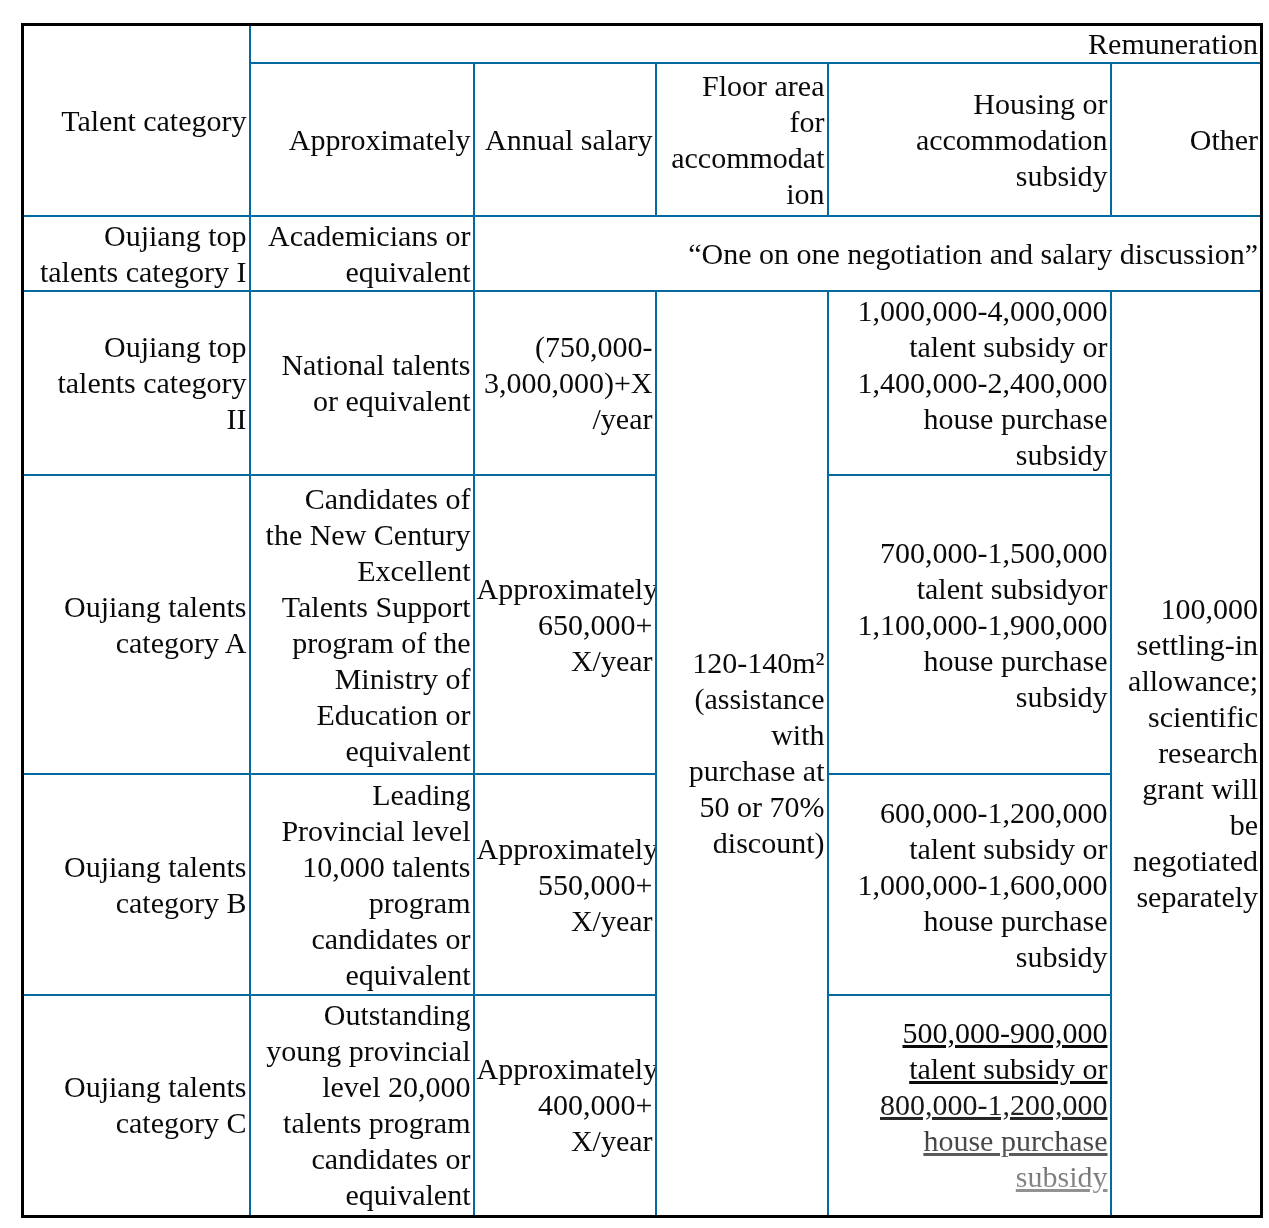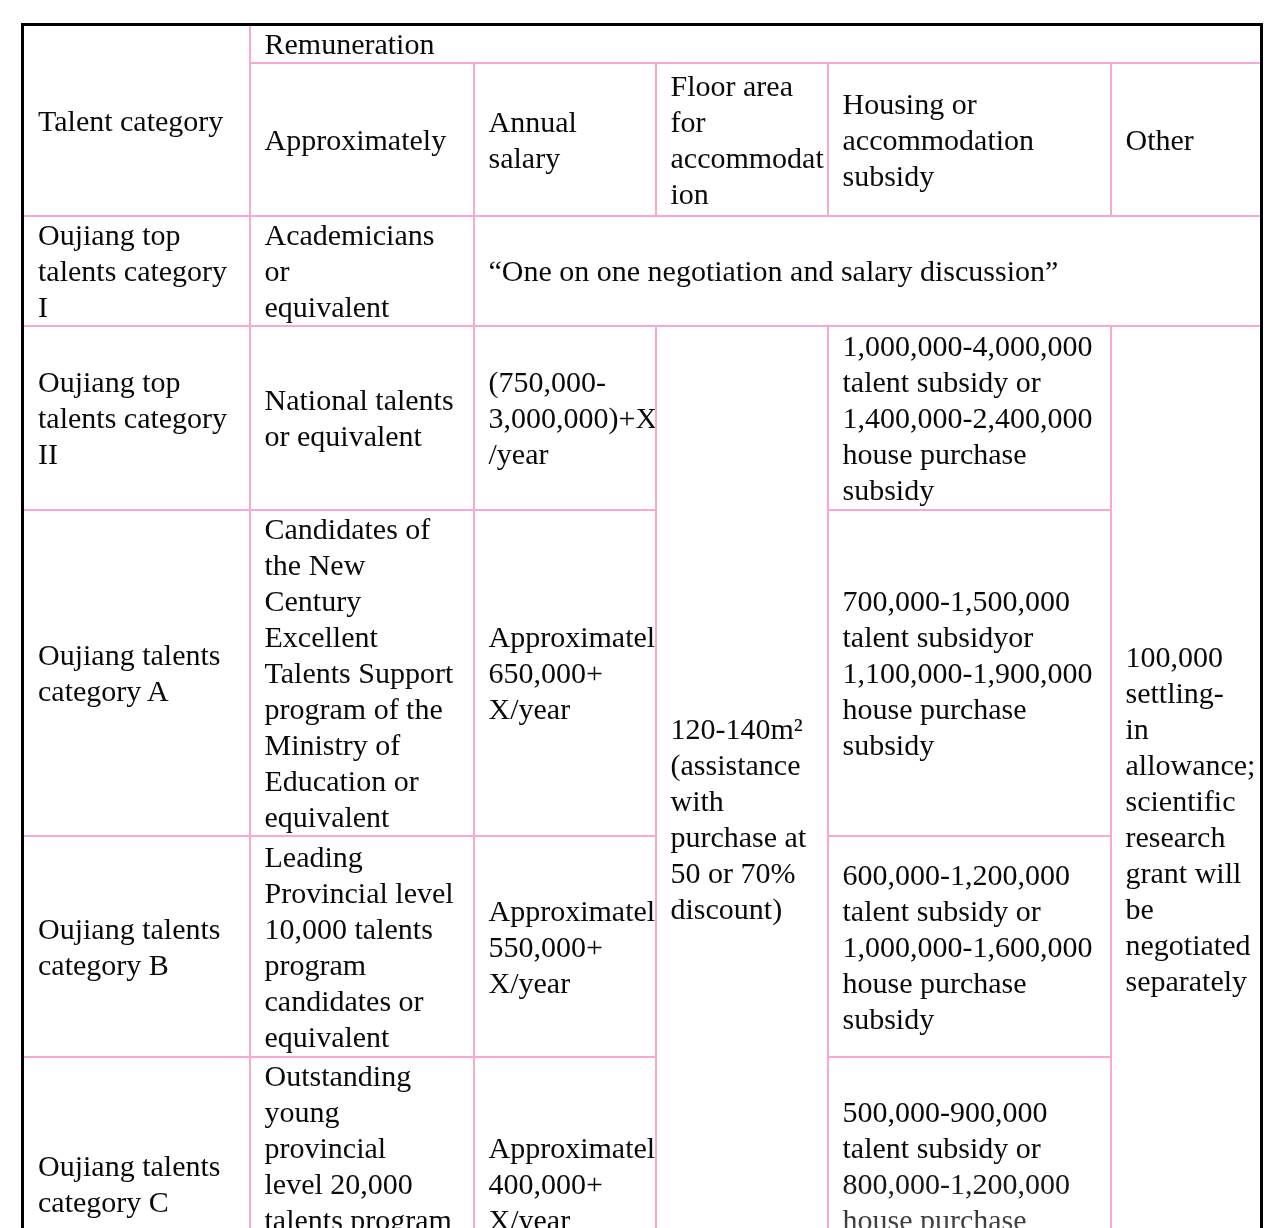--- a/index.html
+++ b/index.html
@@ -21,41 +21,42 @@
     overflow: hidden;
   }
   table.talent {
     border-collapse: collapse;
     table-layout: fixed;
     margin: 23px 0 0 21px;
     width: 1239px;
     border: 3px solid #000;
   }
   table.talent td {
-    border: 2px solid #f9a8d4;
-    padding: 0 14px;
-    text-align: left;
+    border: 2px solid #0369a1;
+    padding: 0 2px;
+    text-align: right;
     vertical-align: middle;
     font-size: 30px;
     line-height: 36px;
     white-space: pre-line;
     overflow: hidden;
   }
   tr.r-head1 { height: 37px; }
   tr.r-head2 { height: 153px; }
   tr.r-cat1  { height: 75px; }
   tr.r-cat2  { height: 184px; }
   tr.r-cata  { height: 299px; }
   tr.r-catb  { height: 221px; }
   tr.r-catc  { height: 221px; }
 
   
   td.degraded {
     -webkit-mask-image: linear-gradient(to bottom, #000 45%, rgba(0,0,0,0.82) 62%, rgba(0,0,0,0.45) 88%, rgba(0,0,0,0.35) 100%);
     mask-image: linear-gradient(to bottom, #000 45%, rgba(0,0,0,0.82) 62%, rgba(0,0,0,0.45) 88%, rgba(0,0,0,0.35) 100%);
+    text-decoration: underline;
   }
   td.dash-bottom {
     border-bottom: 4px dashed #000;
     margin-left: 12px;
   }
 </style>
 </head>
 <body>
 
 <div class="page">

